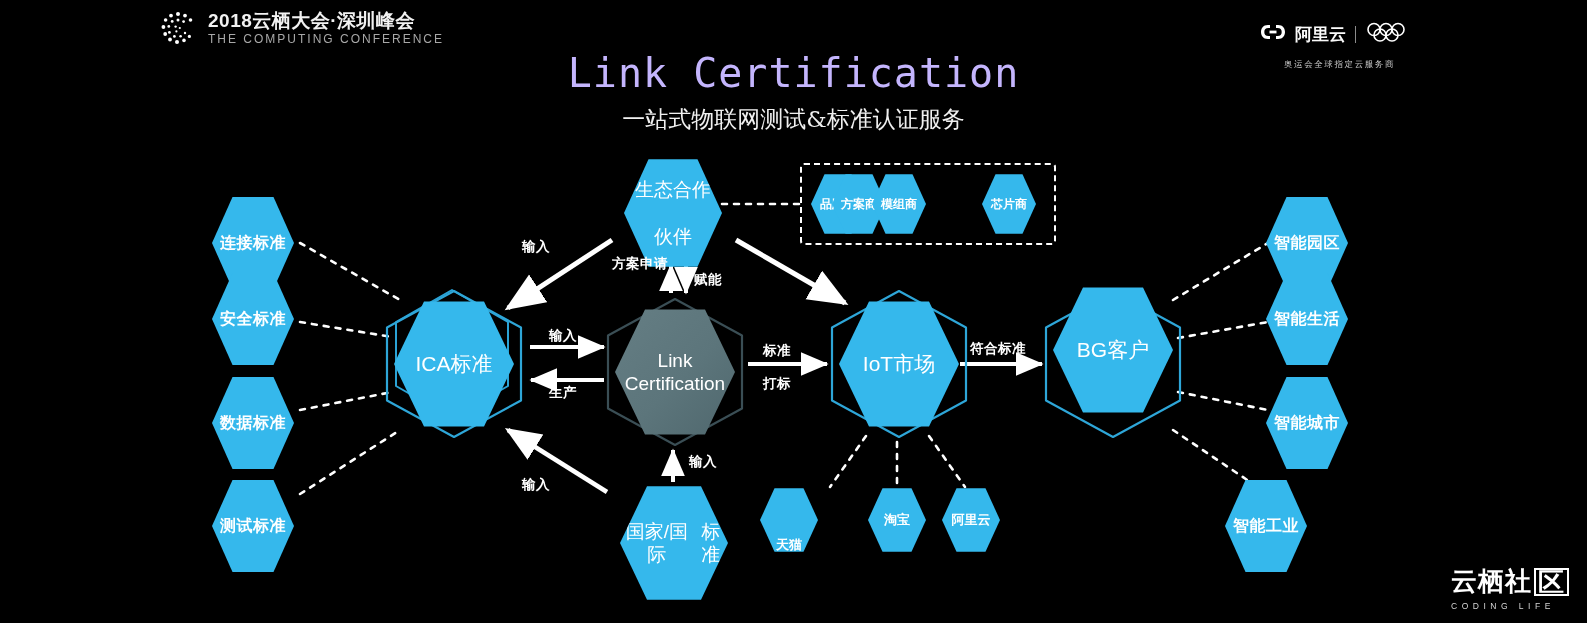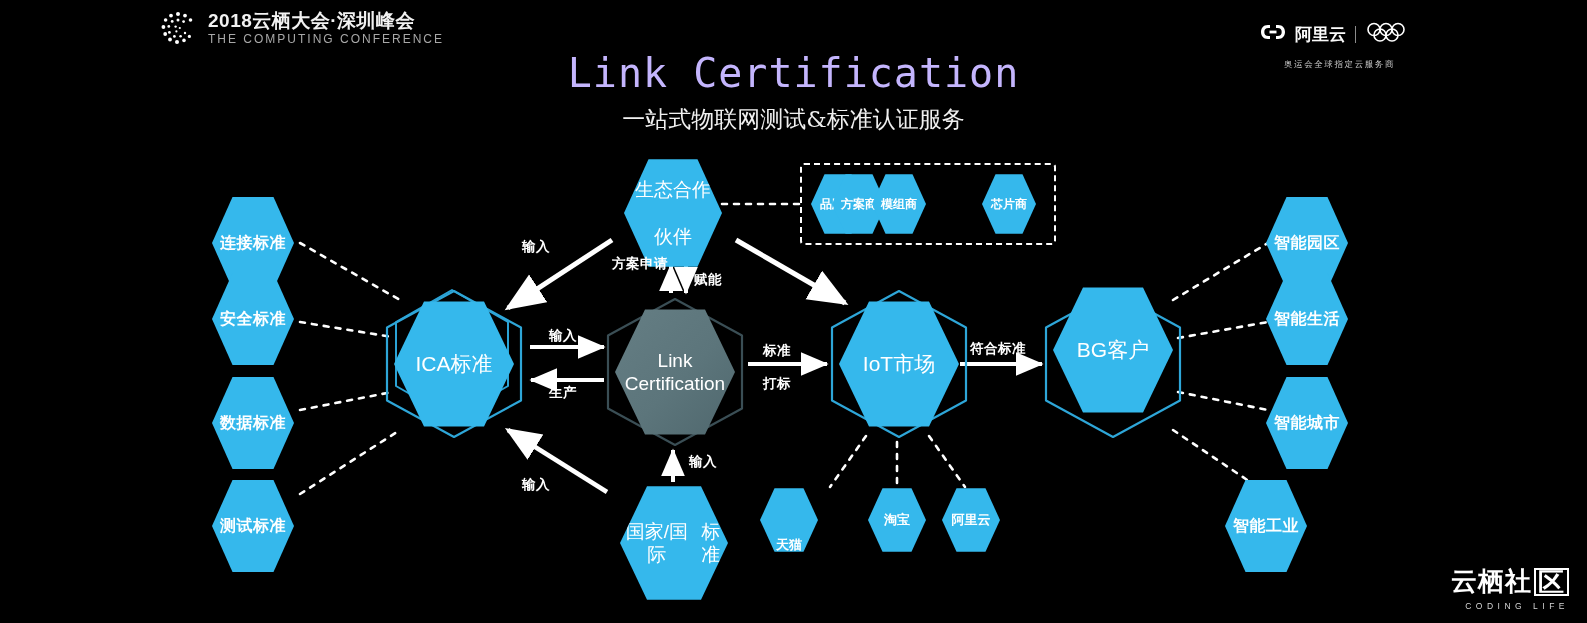--- a/index.html
+++ b/index.html
@@ -156,21 +156,21 @@
     color: #ffffff;
     white-space: nowrap;
     letter-spacing: .5px;
   }
   
   .wm {
     position: absolute;
     right: 18px; bottom: 12px;
     display: flex;
     flex-direction: column;
-    align-items: flex-end;
+    align-items: flex-start;
   }
   .wm-main {
     font-size: 26px;
     font-weight: bold;
     color: #ffffff;
     letter-spacing: 1px;
     display: flex;
     align-items: center;
     white-space: nowrap;
   }

